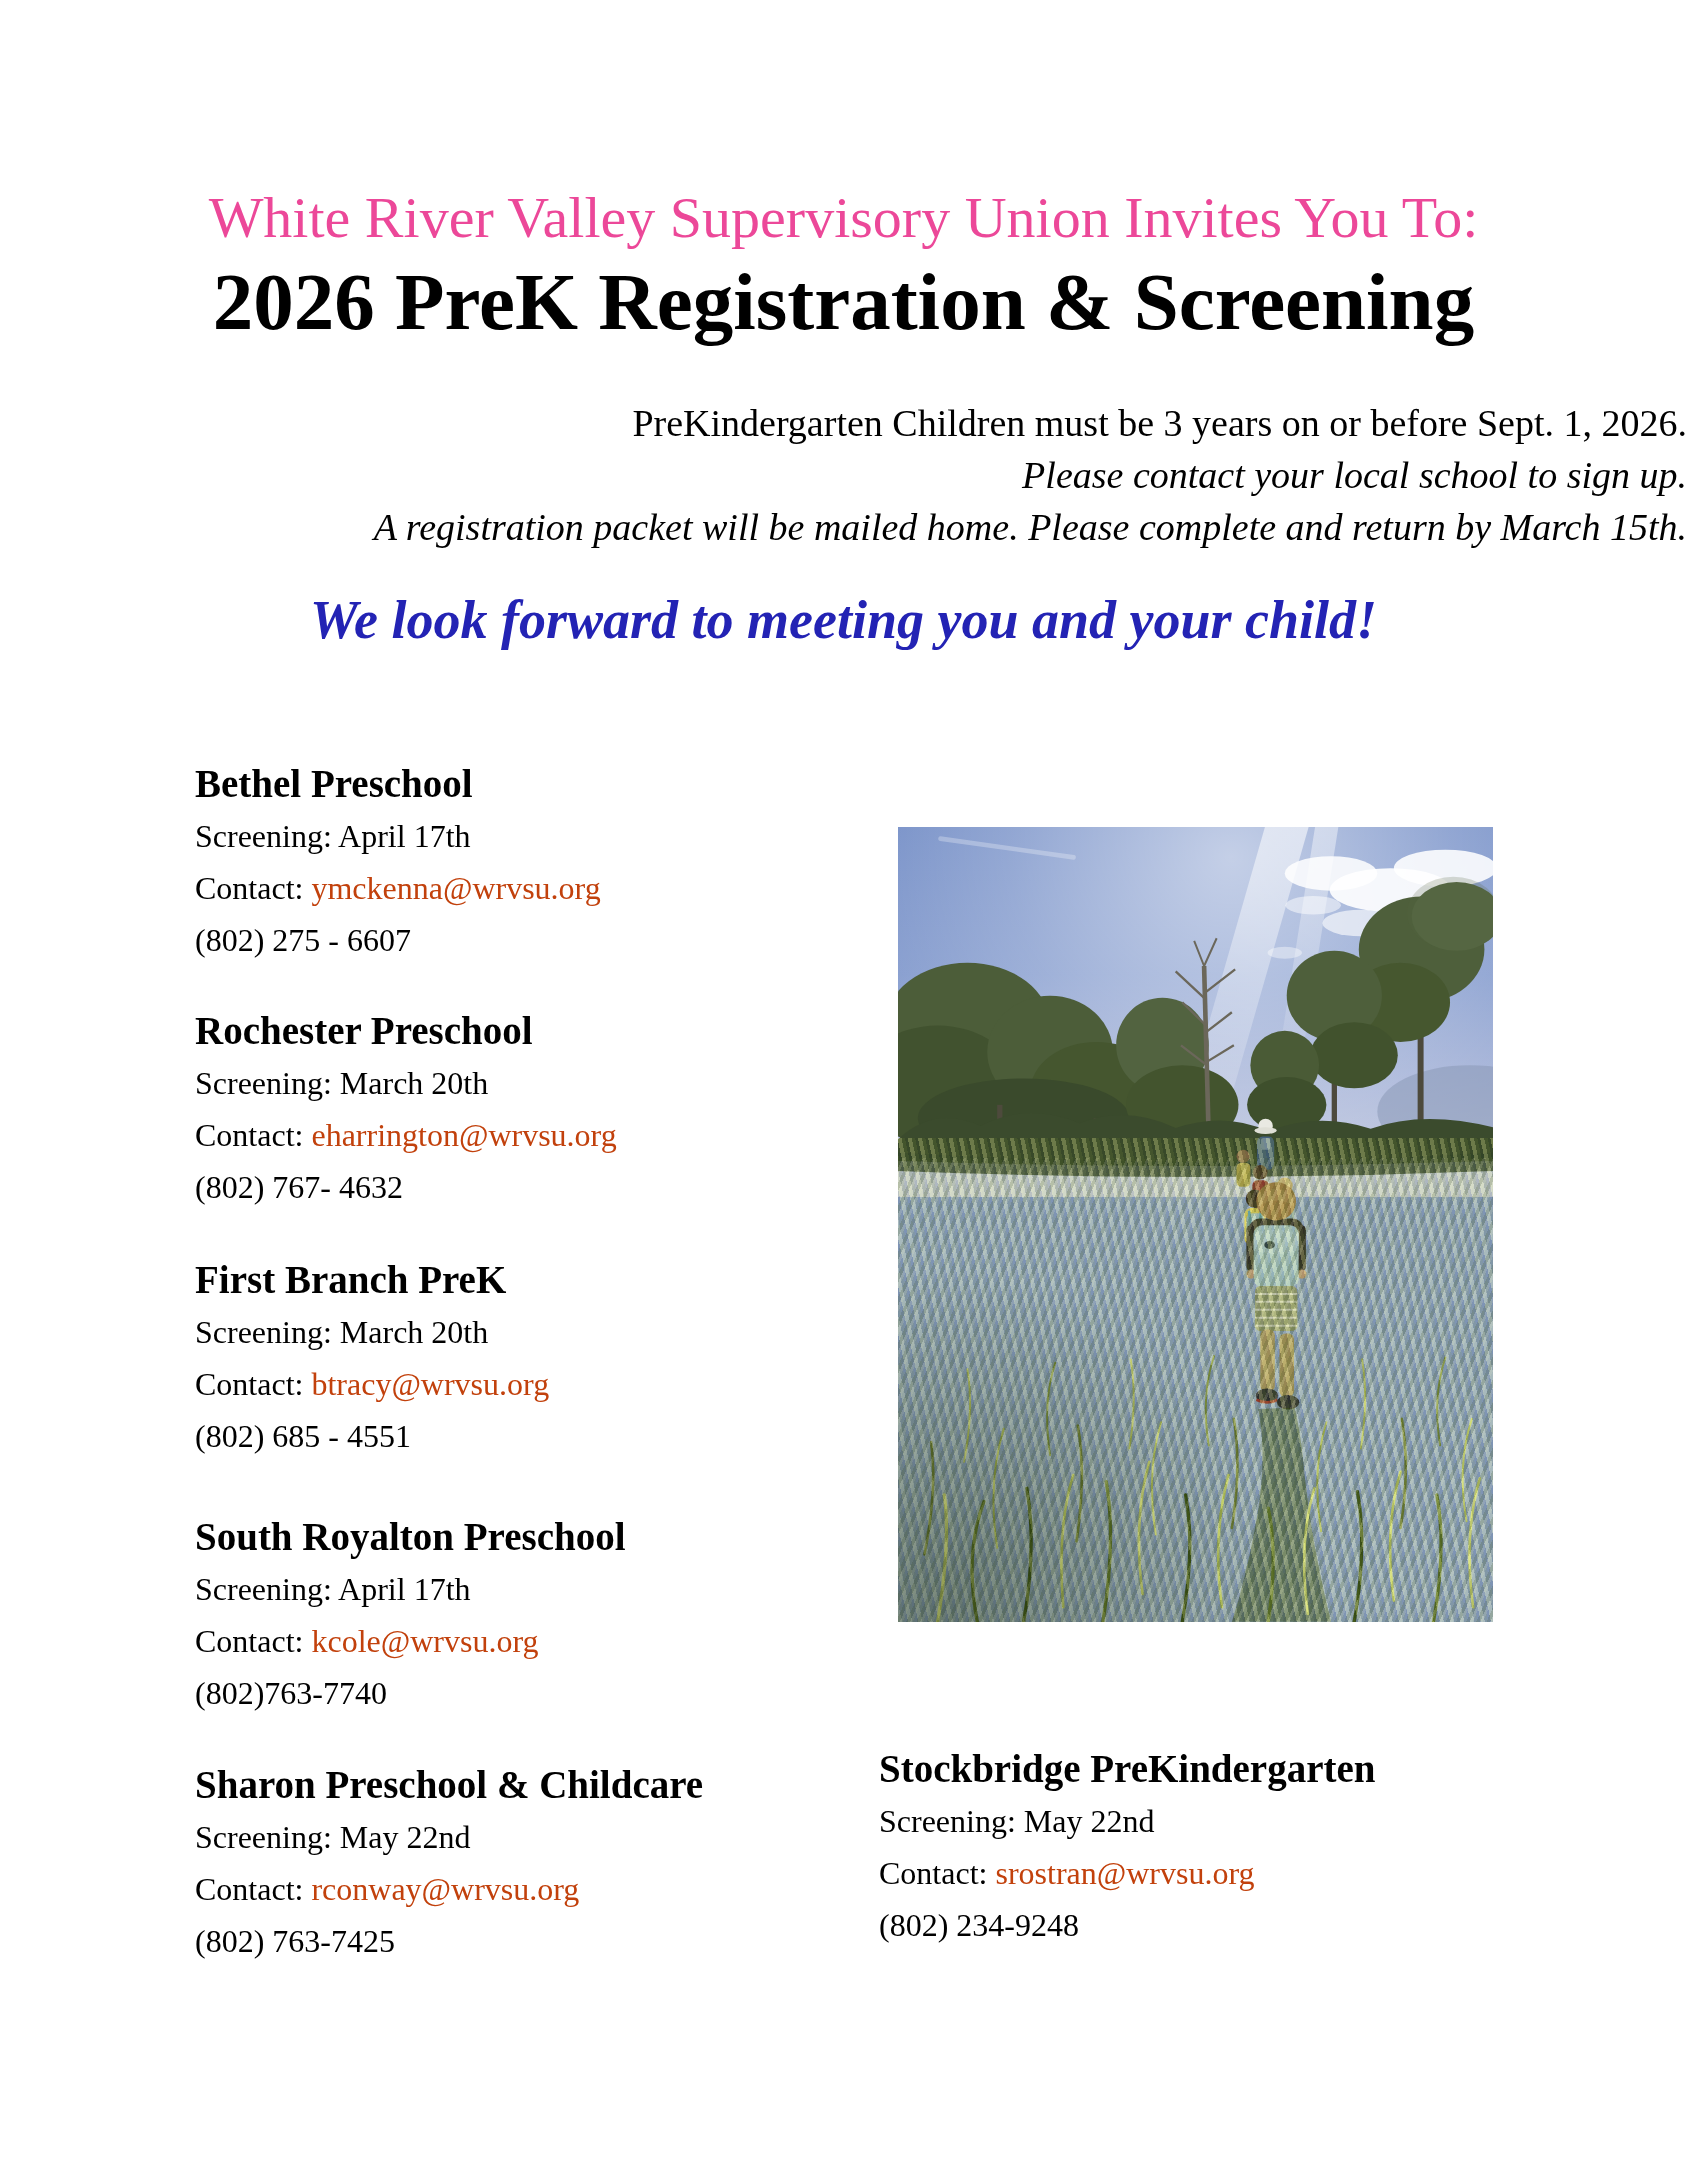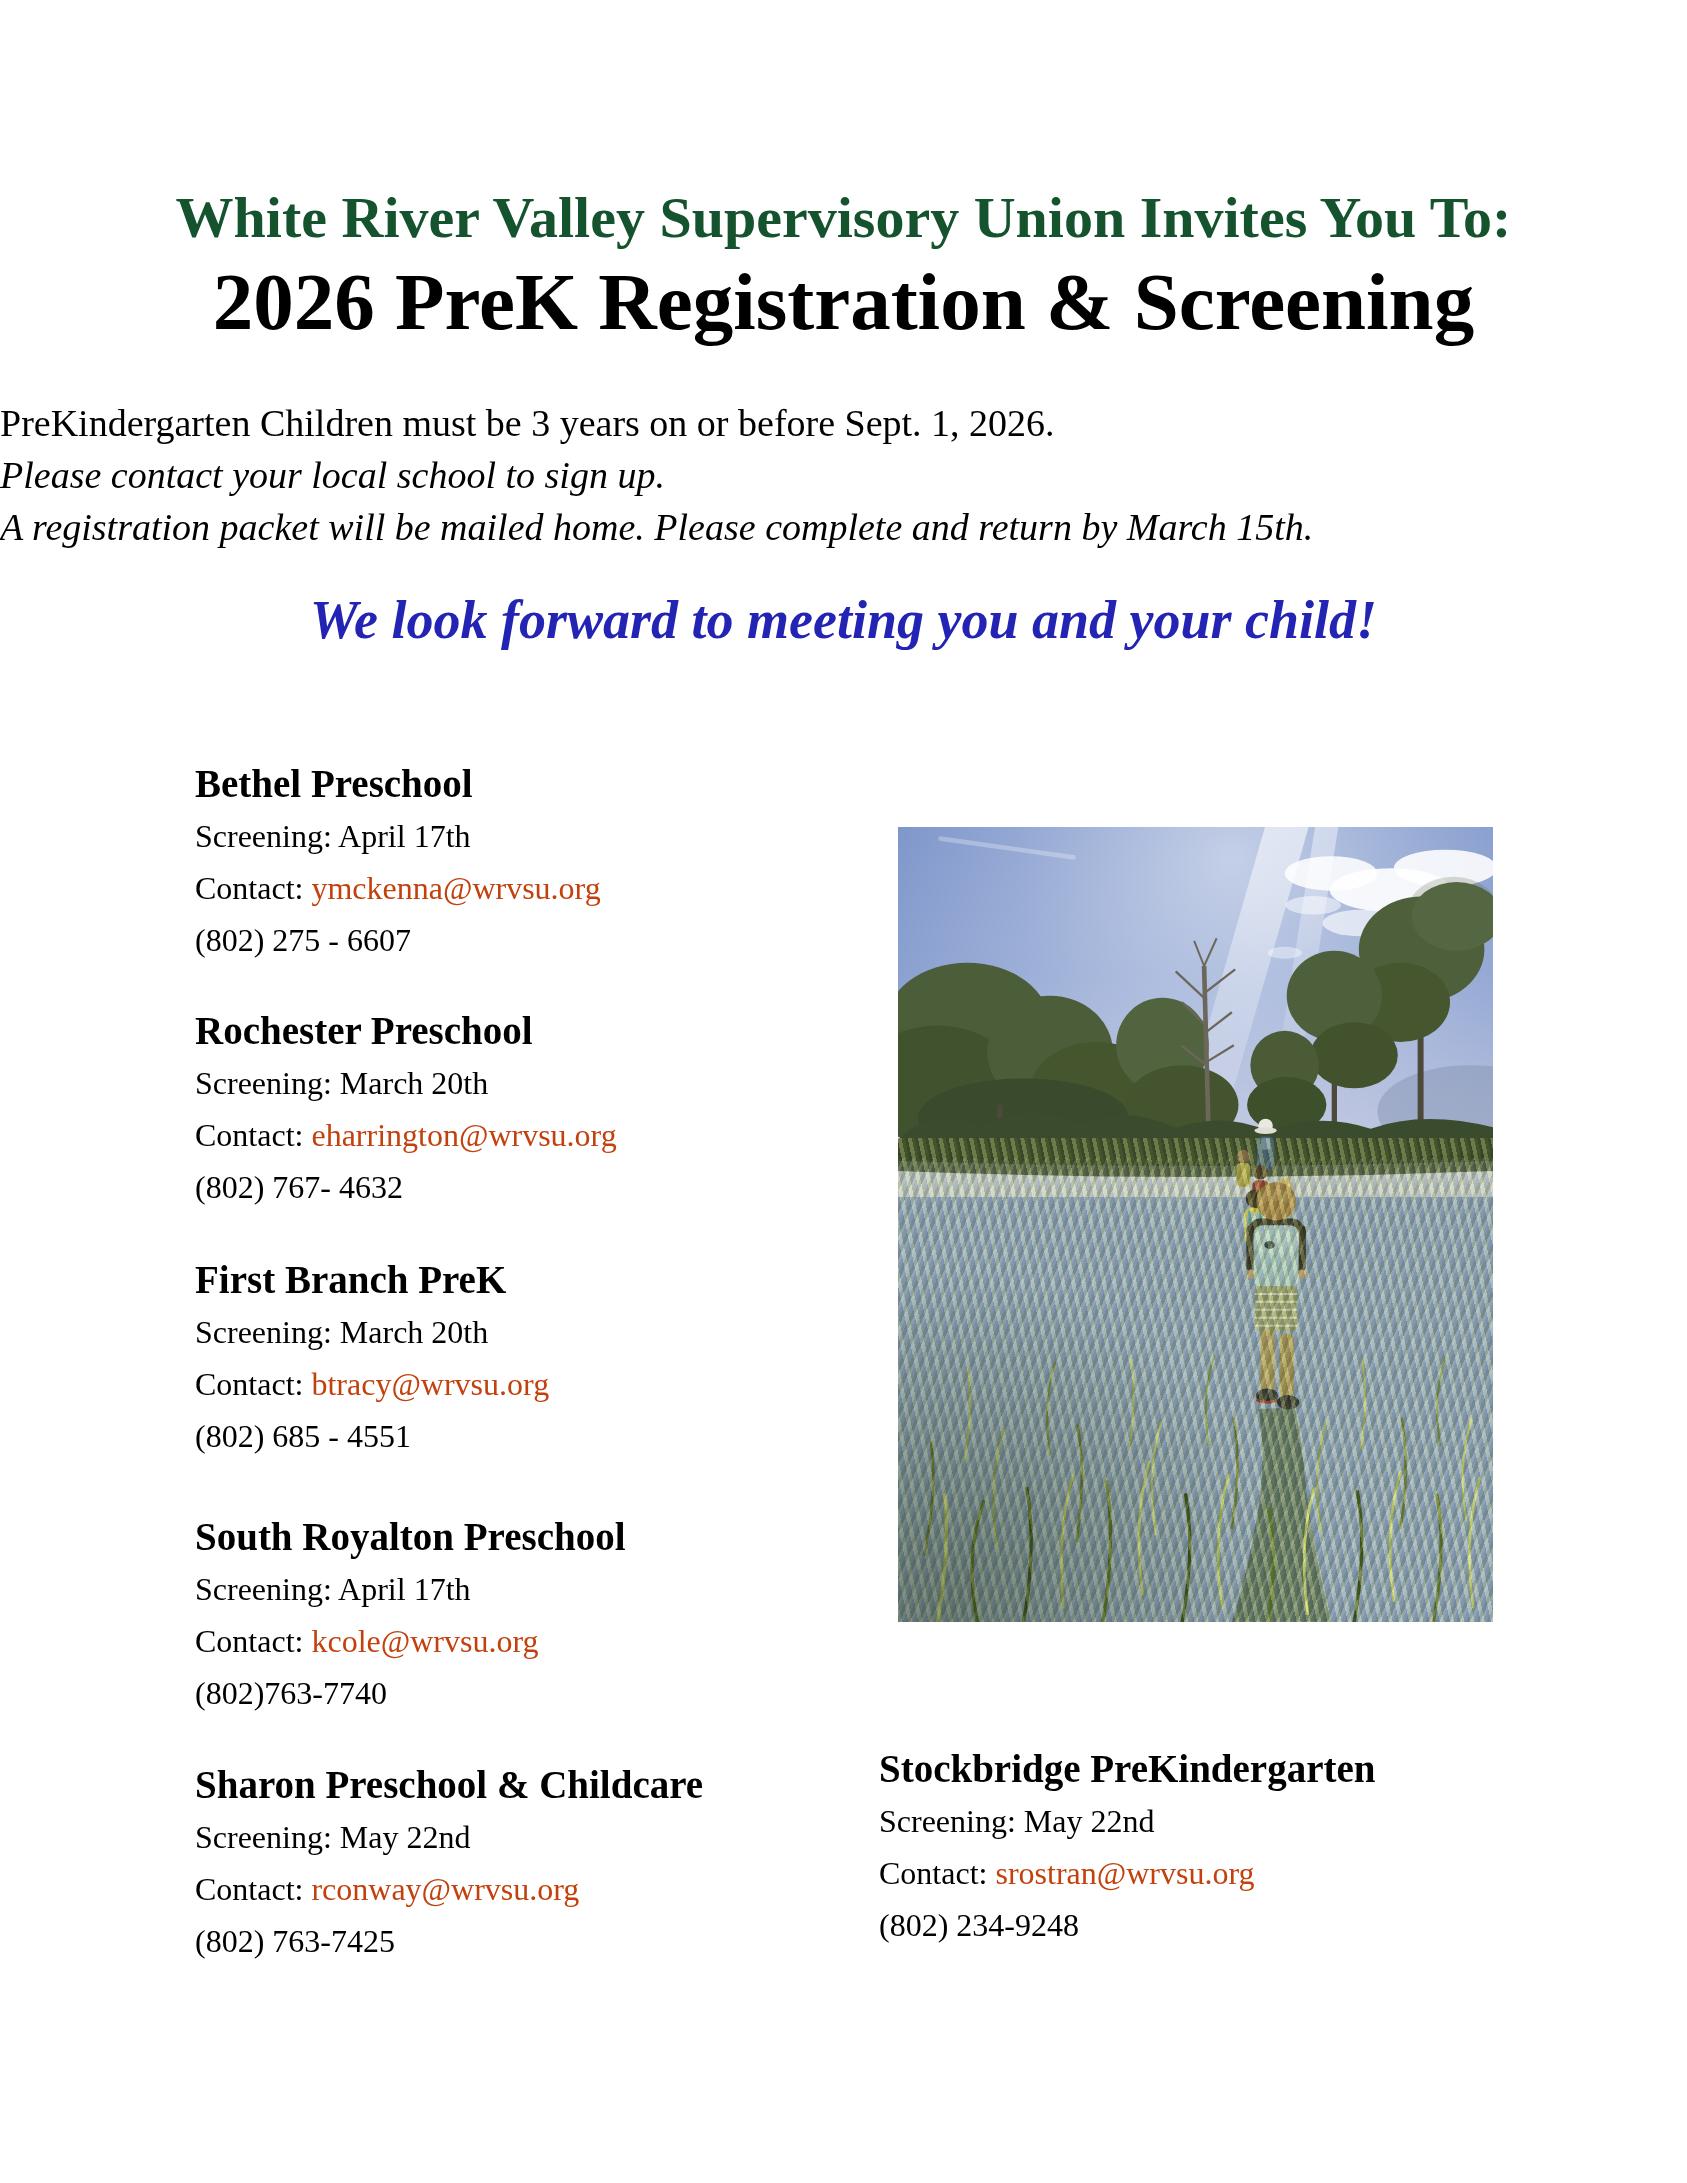--- a/index.html
+++ b/index.html
@@ -6,24 +6,24 @@
   .page {
     position:relative;
     width:1687px; height:2183px;
     background:#ffffff;
     font-family:"Liberation Serif","DejaVu Serif",serif;
     color:#000000;
     overflow:hidden;
   }
   
   .header { position:absolute; top:183px; left:0; width:1687px; text-align:center; }
-  .title1 { font-size:58px; font-weight:bold; color:#14532d; line-height:70px; white-space:nowrap; }
+  .title1 { font-size:58px; font-weight:normal; color:#ec4899; line-height:70px; white-space:nowrap; }
   .title2 { font-size:81px; font-weight:bold; color:#000000; line-height:93px; white-space:nowrap; margin-top:2.6px; }
 
-  .intro { position:absolute; top:397px; left:0; width:1687px; text-align:left; }
+  .intro { position:absolute; top:397px; left:0; width:1687px; text-align:right; }
   .intro-line { font-size:38px; line-height:52px; white-space:nowrap; }
   .italic { font-style:italic; }
 
   .welcome {
     position:absolute; top:587px; left:0; width:1687px; text-align:center;
     font-size:54px; line-height:66px; font-weight:bold; font-style:italic;
     color:#2323b4; white-space:nowrap;
   }
 
   

